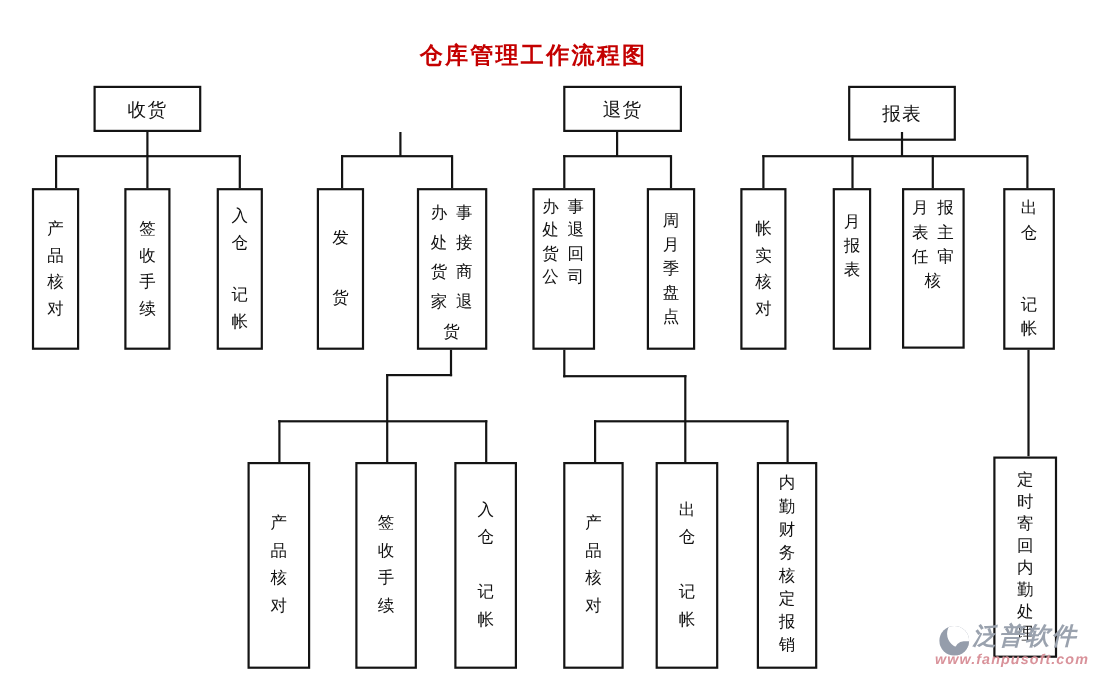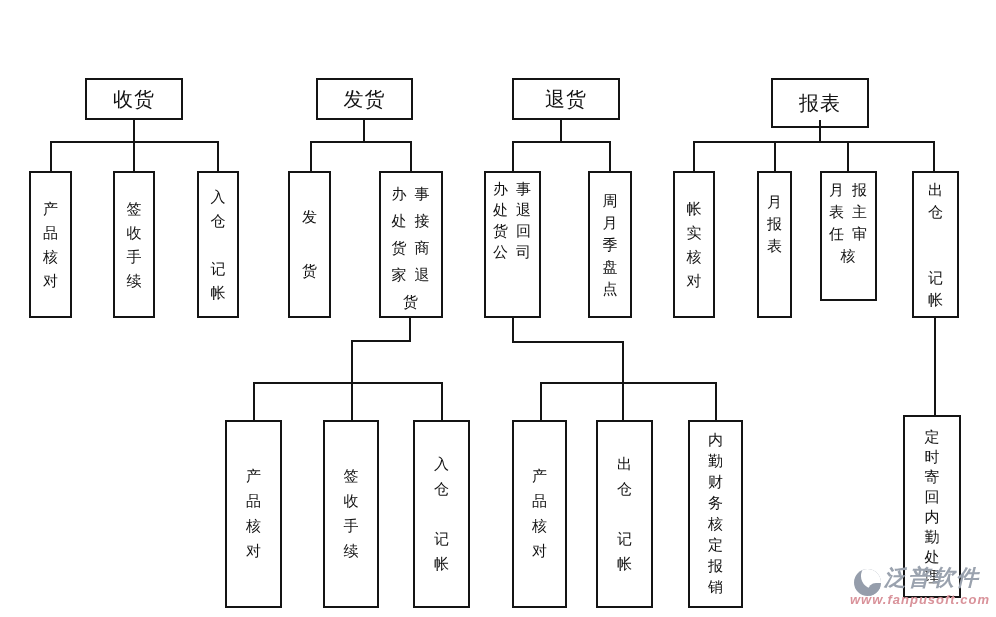--- a/index.html
+++ b/index.html
@@ -10,21 +10,21 @@
   .title{
     position:absolute;left:375px;top:36px;width:220px;text-align:center;
     font-size:21px;font-weight:bold;letter-spacing:2px;white-space:nowrap;
   }
   
   .box{
     position:absolute;box-sizing:border-box;border:2px solid #141414;background:#ffffff;
     display:flex;align-items:center;justify-content:center;text-align:center;
     font-size:15px;color:#111;
   }
-  .hbox{letter-spacing:1px;font-size:20px;}
+  .hbox{letter-spacing:1px;font-size:17px;}
   .vbox{white-space:pre-line;line-height:24px;}
   .lh20{line-height:20px;} .lh21{line-height:21px;} .lh22{line-height:22px;}
   .lh25{line-height:25px;} .lh27{line-height:27px;}
   .topalign{align-items:flex-start;}
   .pt6{padding-top:6px;} .pt8{padding-top:8px;} .pt18{padding-top:18px;}
   .cols{letter-spacing:8px;padding-left:7px;text-align:center;}
   
   .vl,.hl{position:absolute;background:#141414;}
   .vl{width:2px;} .hl{height:2px;}
   
@@ -52,23 +52,23 @@
     font-family:"Liberation Sans","DejaVu Sans",sans-serif;
     font-size:13px;font-weight:bold;font-style:italic;color:#d9929a;
     letter-spacing:1px;white-space:nowrap;
   }
 </style>
 </head>
 <body>
 
 <div id="canvas">
 
+  <div class="title" style="color:#c40000;">仓库管理工作流程图</div>
 
   <div class="box hbox" style="left:85px;top:78px;width:98px;height:42px">收货</div>
-  <div class="box hbox" style="left:316px;top:78px;width:97px;height:42px">发货</div>
   <div class="box hbox" style="left:512px;top:78px;width:108px;height:42px">退货</div>
   <div class="box hbox" style="left:771px;top:78px;width:98px;height:50px">报表</div>
 
   <div class="vl" style="left: 133px; top: 120px; height: 22px; background: rgb(20, 20, 20);"></div>
   <div class="hl" style="left: 50px; top: 141px; width: 169px; background: rgb(20, 20, 20);"></div>
   <div class="vl" style="left: 50px; top: 141px; height: 30px; background: rgb(20, 20, 20);"></div>
   <div class="vl" style="left: 133px; top: 141px; height: 30px; background: rgb(20, 20, 20);"></div>
   <div class="vl" style="left: 217px; top: 141px; height: 30px; background: rgb(20, 20, 20);"></div>
 
   <div class="vl" style="left: 363px; top: 120px; height: 22px; background: rgb(20, 20, 20);"></div>
@@ -121,21 +121,21 @@
 盘
 点</div>
 
   <div class="box vbox" style="left:673px;top:171px;width:42px;height:147px">帐
 实
 核
 对</div>
   <div class="box vbox lh22 topalign pt18" style="left:757px;top:171px;width:35px;height:147px">月
 报
 表</div>
-  <div class="box vbox lh22 topalign pt6 cols" style="left:820px;top:171px;width:57px;height:130px">月报
+  <div class="box vbox lh22 topalign pt6 cols" style="left:820px;top:171px;width:57px;height:146px">月报
 表主
 任审
 核</div>
   <div class="box vbox lh22" style="left:912px;top:171px;width:47px;height:147px">出
 仓
 
 
 记
 帐</div>
 

